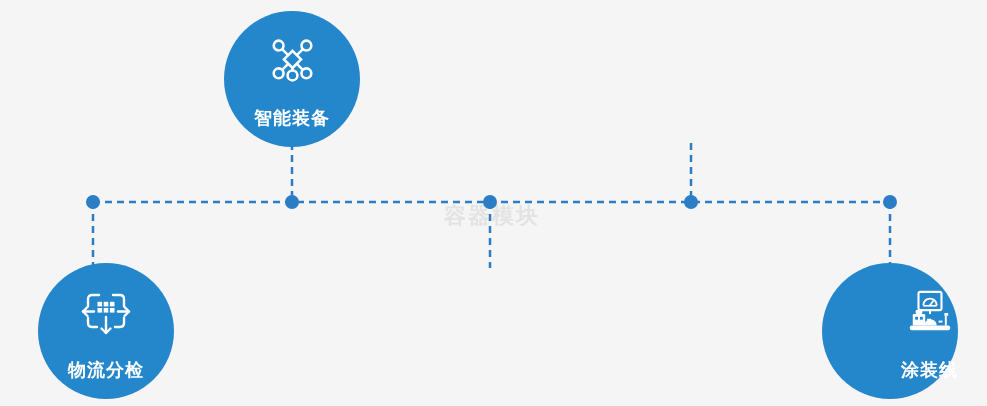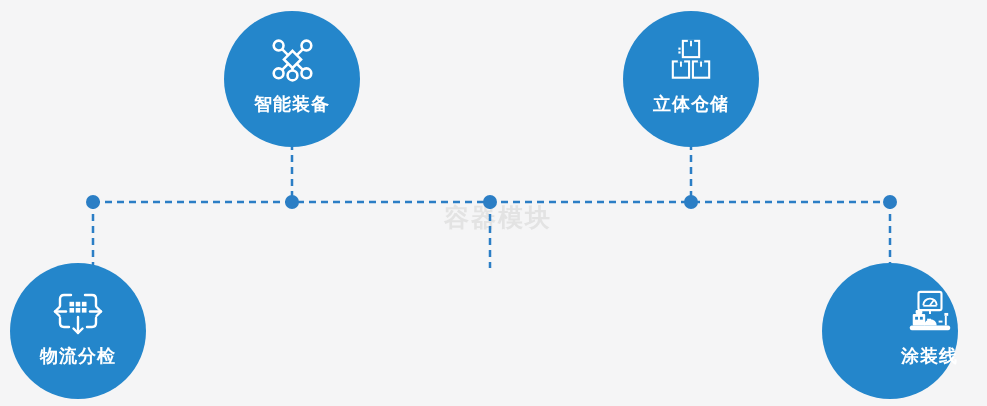--- a/index.html
+++ b/index.html
@@ -10,43 +10,43 @@
     --label-text:#ffffff;
   }
   *{margin:0;padding:0;box-sizing:border-box;}
   body{background:#ffffff;font-family:"Liberation Sans",sans-serif;}
   .canvas{
     position:relative;width:987px;height:406px;
     background:var(--background);overflow:hidden;
   }
   .watermark{
     position:absolute;left:444px;top:201px;
-    font-size:25px;font-weight:bold;letter-spacing:2px;
+    font-size:22px;font-weight:bold;letter-spacing:2px;
     color:var(--watermark);user-select:none;
   }
   .connectors{position:absolute;left:0;top:0;}
   .dash{stroke:var(--line);stroke-width:2.5;fill:none;stroke-dasharray:7 5;}
   .dot{fill:var(--line);}
   .node{
     position:absolute;width:136px;height:136px;border-radius:50%;
     background:var(--accent);
     display:flex;flex-direction:column;align-items:center;
   }
   .node .icon{
     height:58px;margin-top:20px;
     display:flex;align-items:center;justify-content:center;
   }
   .node .label{
-    margin-top:3px;font-size:18px;font-weight:bold;
+    margin-top:17px;font-size:18px;font-weight:bold;
     color:var(--label-text);letter-spacing:1px;white-space:nowrap;
   }
   .fill-accent{fill:var(--accent);}
   .n1{left:224px;top:11px;}
   .n2{left:623px;top:11px;}
-  .n3{left:10px;top:263px;}
+  .n3{left:38px;top:263px;}
   .n4{left:422px;top:263px;}
   .n5{left:822px;top:263px;align-items:flex-end;}
 </style>
 </head>
 <body>
 
 <div class="canvas">
 
   <div class="watermark">容器模块</div>
 
@@ -76,46 +76,20 @@
           <circle class="fill-accent" cx="35" cy="7" r="4.6"></circle>
           <circle class="fill-accent" cx="9" cy="33" r="4.6"></circle>
           <circle class="fill-accent" cx="35" cy="33" r="4.6"></circle>
           <circle class="fill-accent" cx="22" cy="35" r="4.6"></circle>
         </g>
       </svg>
     </div>
     <div class="label">智能装备</div>
   </div>
 
-  <div class="node n2">
-    <div class="icon">
-      <svg viewBox="0 0 48 46" width="46" height="44">
-        <g stroke="#fff" stroke-width="2.2" fill="none">
-          <rect x="15.5" y="3" width="17" height="17"></rect>
-          <rect x="5" y="24.5" width="17" height="17"></rect>
-          <rect x="26" y="24.5" width="17" height="17"></rect>
-        </g>
-        <g class="fill-accent">
-          <rect x="20.7" y="1.6" width="6.6" height="2.8"></rect>
-          <rect x="10.2" y="23.1" width="6.6" height="2.8"></rect>
-          <rect x="31.2" y="23.1" width="6.6" height="2.8"></rect>
-        </g>
-        <g stroke="#fff" stroke-width="2" fill="none">
-          <line x1="24" y1="3" x2="24" y2="8.5"></line>
-          <line x1="13.5" y1="24.5" x2="13.5" y2="30"></line>
-          <line x1="34.5" y1="24.5" x2="34.5" y2="30"></line>
-        </g>
-        <g fill="#fff">
-          <rect x="10.8" y="10" width="2.3" height="2.3"></rect>
-          <rect x="10.8" y="14" width="2.3" height="2.3"></rect>
-        </g>
-      </svg>
-    </div>
-    <div class="label">立体仓储</div>
-  </div>
 
   <div class="node n3">
     <div class="icon">
       <svg viewBox="0 0 54 50" width="54" height="50">
         <g stroke="#fff" stroke-width="2.4" fill="none" stroke-linecap="round" stroke-linejoin="round">
           <path d="M20,8 H13 Q9,8 9,12 V19"></path>
           <path d="M34,8 H41 Q45,8 45,12 V19"></path>
           <path d="M9,31 V36 Q9,40 13,40 H18"></path>
           <path d="M45,31 V36 Q45,40 41,40 H36"></path>
           <path d="M15,24.5 H4"></path>

